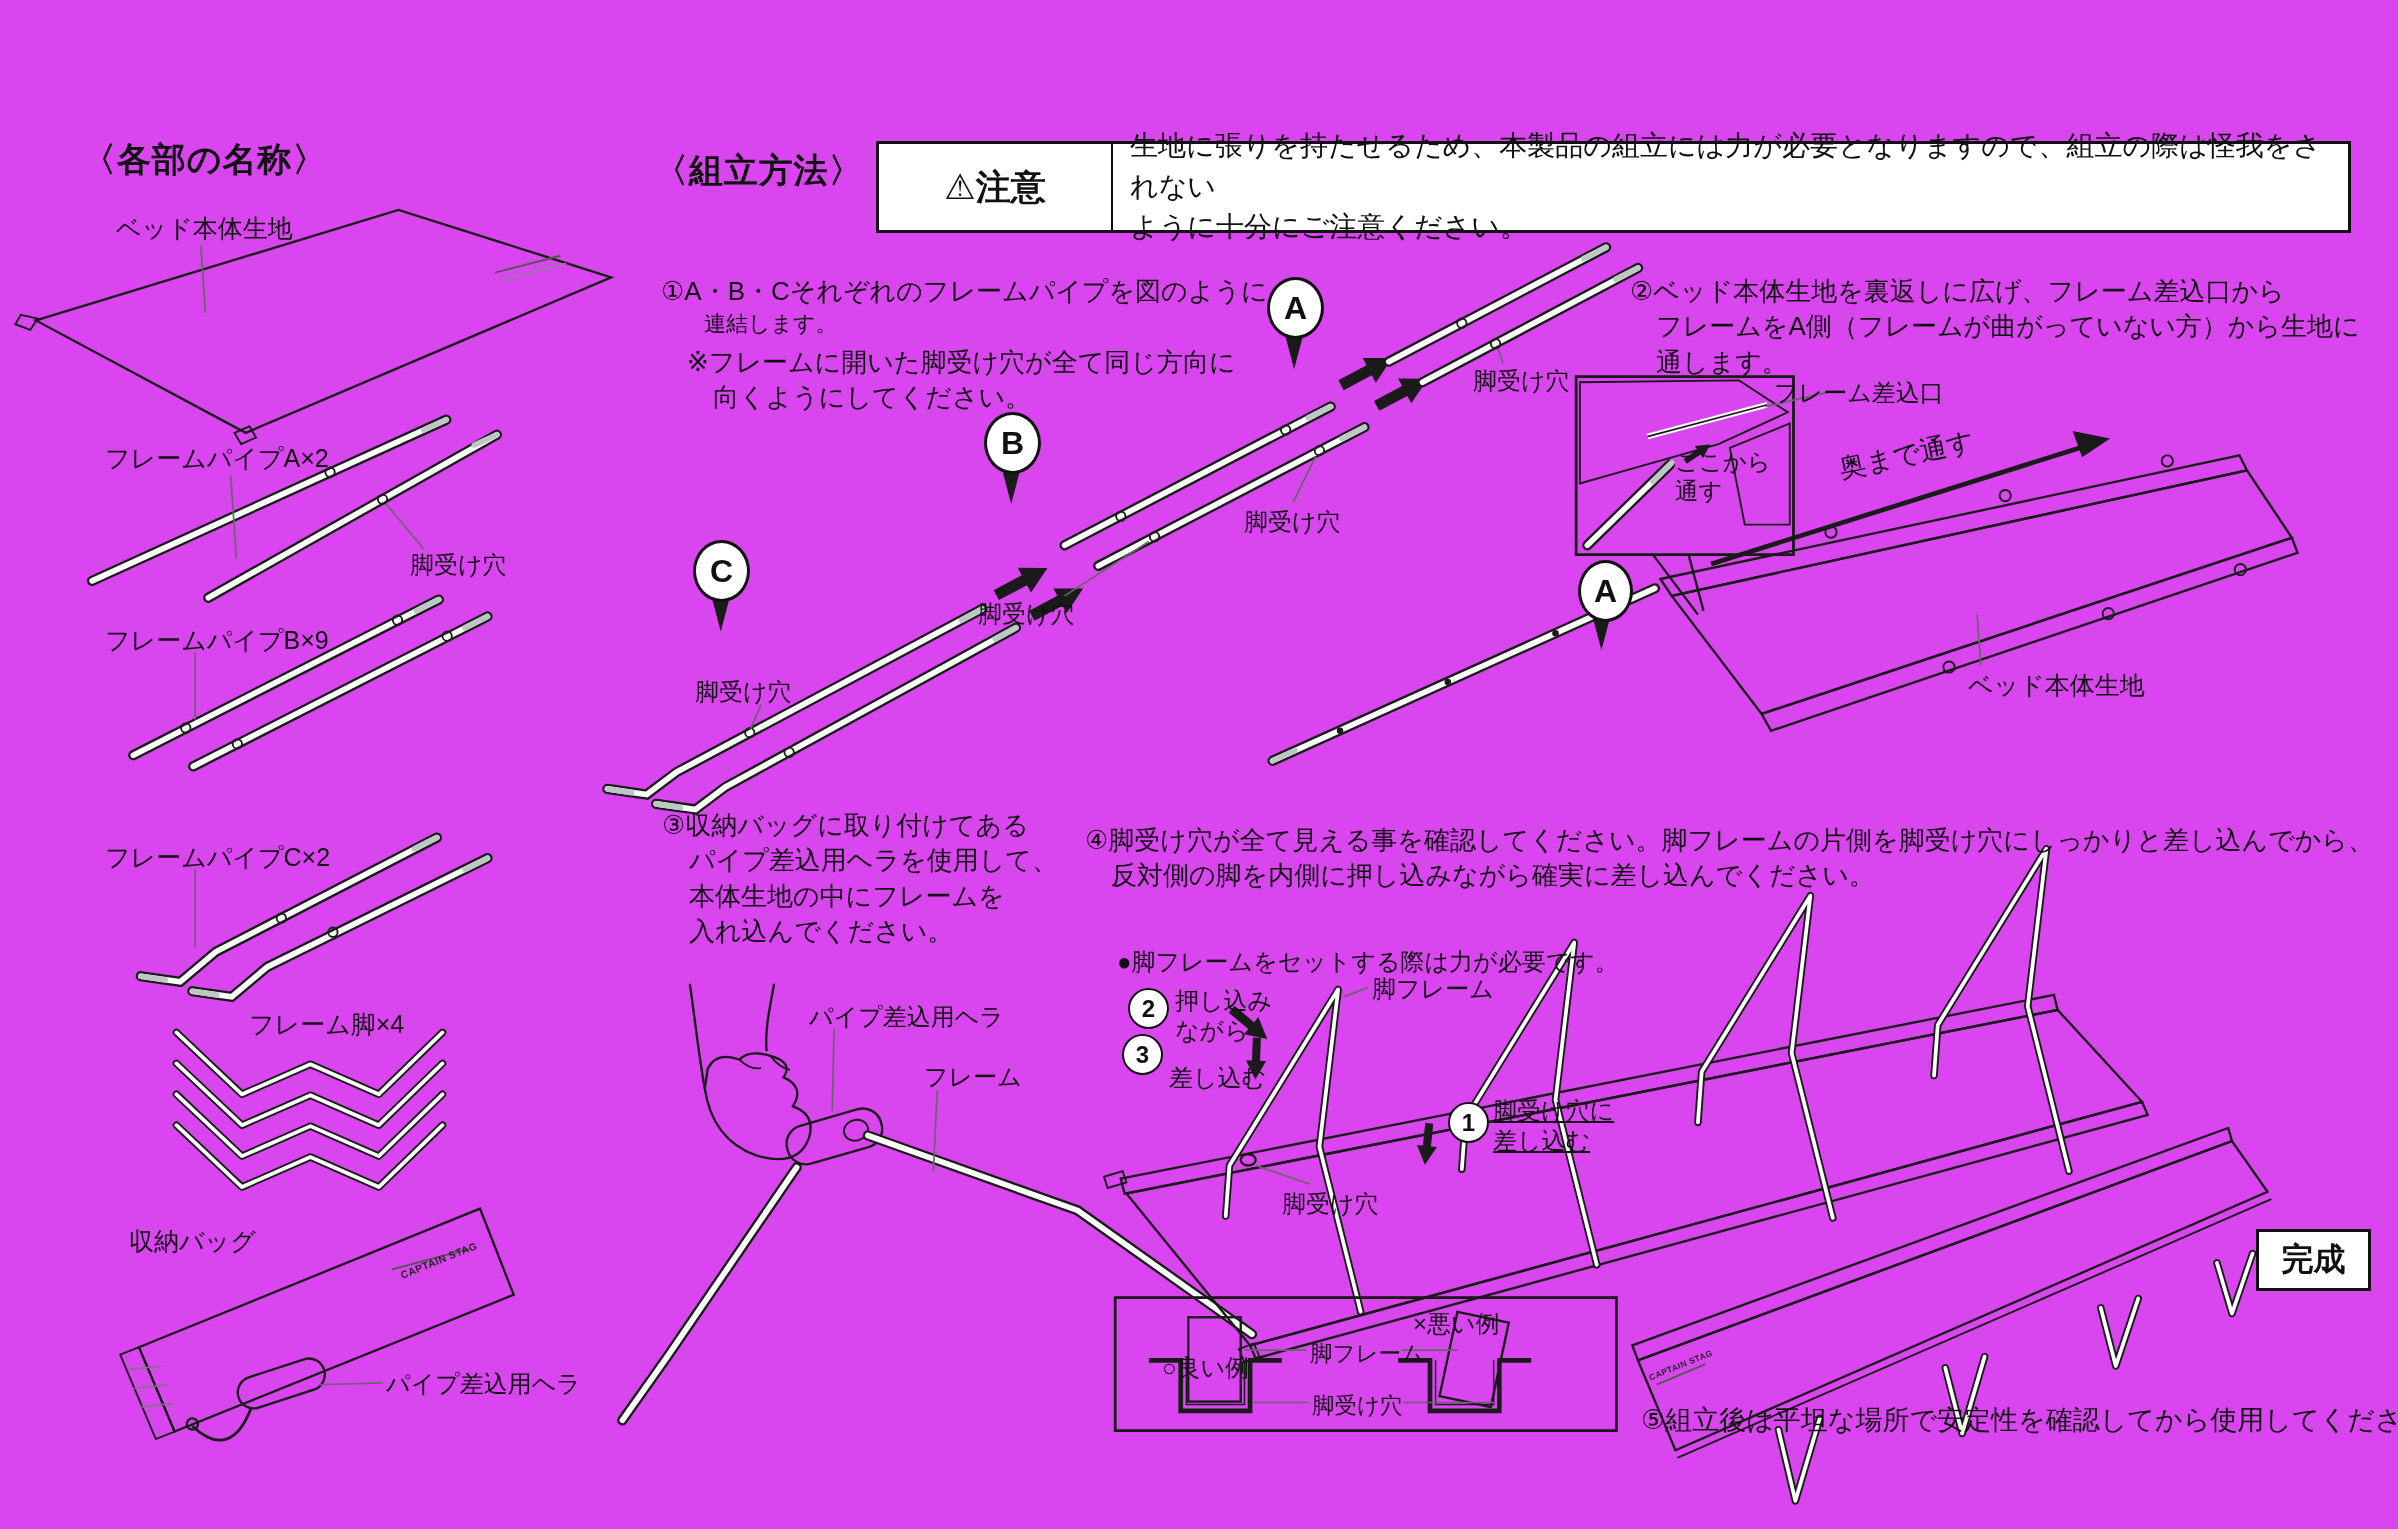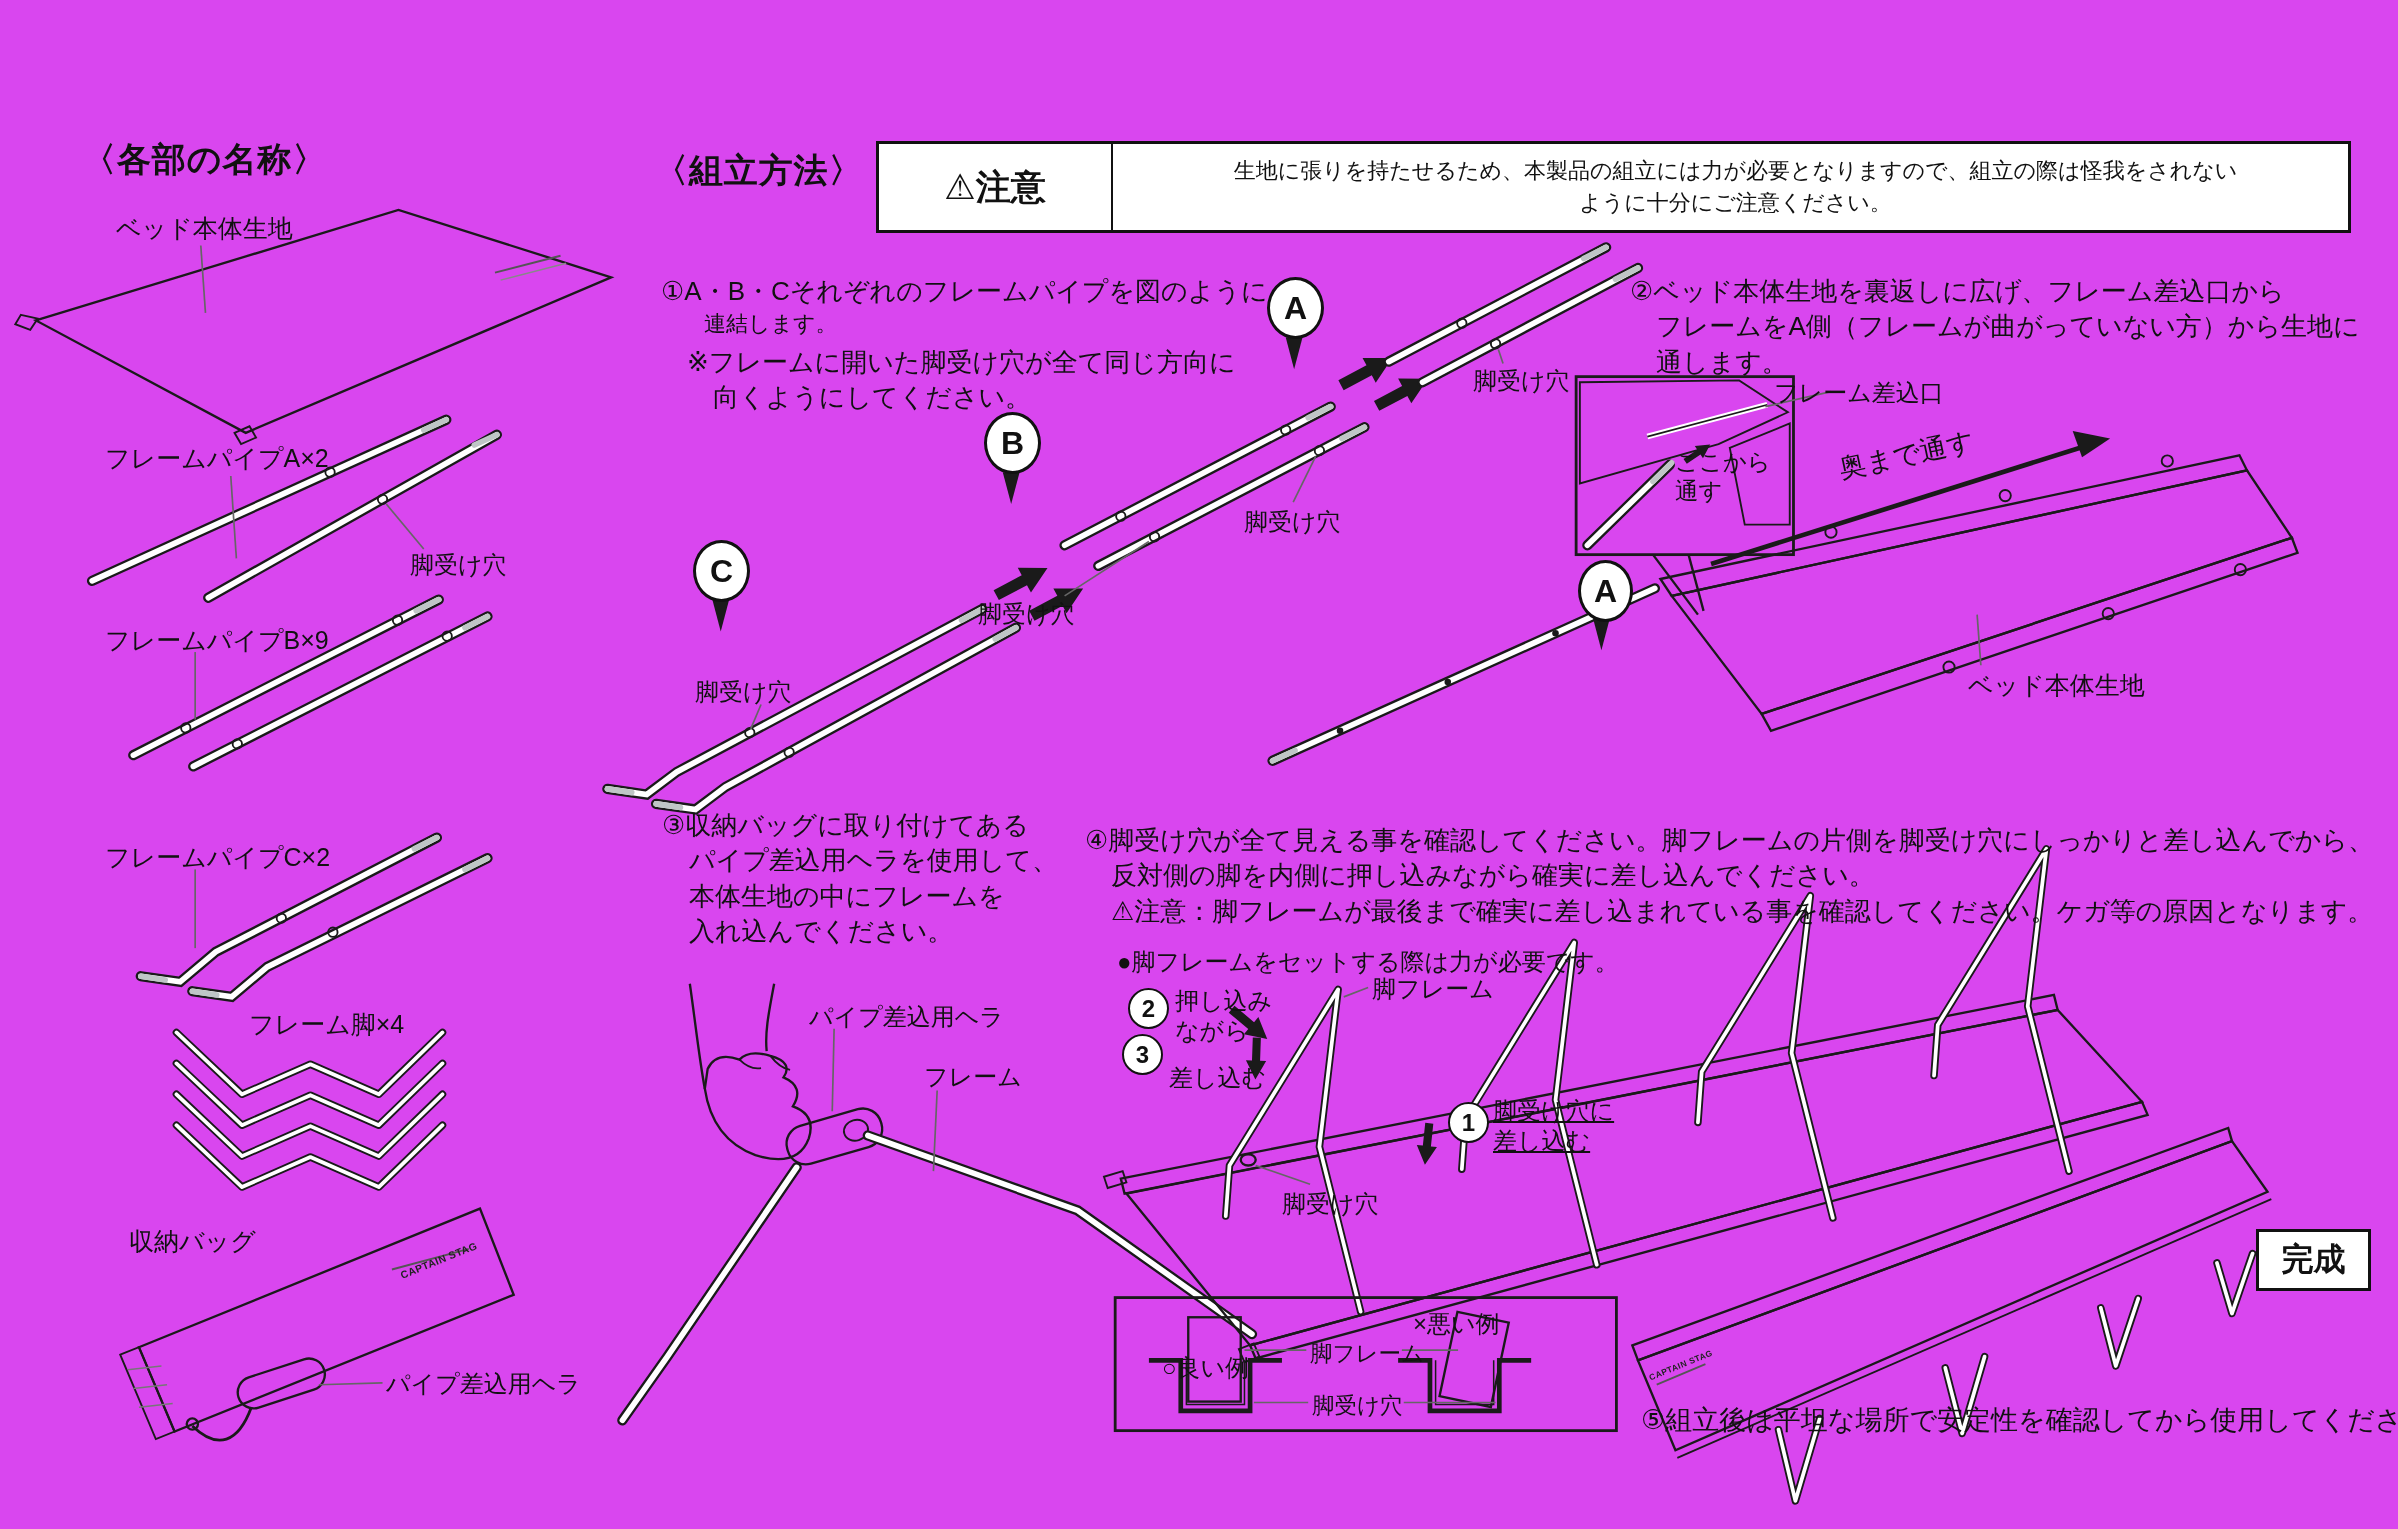--- a/index.html
+++ b/index.html
@@ -11,21 +11,21 @@
   .badge{position:absolute;border:3.3px solid #111;border-radius:50%;background:#fff;
          display:flex;align-items:center;justify-content:center;font-weight:bold;}
   .numbadge{position:absolute;border:2.8px solid #111;border-radius:50%;background:#fff;
          display:flex;align-items:center;justify-content:center;font-weight:bold;
          width:37px;height:37px;font-size:24px;}
   .cautionbox{position:absolute;left:876px;top:141px;width:1469px;height:86px;border:3.7px solid #111;
          display:flex;align-items:stretch;background:#fff;}
   .cautionbox .cb-left{width:232px;display:flex;align-items:center;justify-content:center;
          border-right:2.8px solid #111;font-size:35px;font-weight:bold;}
   .cautionbox .cb-right{flex:1;display:flex;flex-direction:column;justify-content:center;
-         padding-left:10px;font-size:22px;line-height:1.45;text-align:center;}
+         padding-left:17px;font-size:28px;line-height:1.45;}
   .donebox{position:absolute;left:2256px;top:1229px;width:109px;height:56px;border:3.3px solid #111;
          display:flex;align-items:center;justify-content:center;font-size:32px;font-weight:bold;background:#fff;}
   .logo{position:absolute;font-size:10.3px;font-weight:bold;letter-spacing:0.5px;color:#222;}
   svg{position:absolute;left:0;top:0;}
   .rodO{stroke:#1a1a1a;stroke-width:11;stroke-linecap:round;fill:none;}
   .rodI{stroke:#ffffff;stroke-width:6;stroke-linecap:round;fill:none;}
   .wireO{stroke:#1a1a1a;stroke-width:8;stroke-linejoin:round;stroke-linecap:round;fill:none;}
   .wireI{stroke:#ffffff;stroke-width:4;stroke-linejoin:round;stroke-linecap:round;fill:none;}
   .cap{stroke:#bfc6c6;stroke-width:6;stroke-linecap:round;fill:none;}
   .ld{stroke:#666;stroke-width:1.8;fill:none;}
@@ -326,21 +326,20 @@
 
   <div class="lbl" style="left:662px;top:808px;font-size:26px;">③収納バッグに取り付けてある</div>
   <div class="lbl" style="left:689px;top:843px;font-size:26px;">パイプ差込用ヘラを使用して、</div>
   <div class="lbl" style="left:689px;top:879px;font-size:26px;">本体生地の中にフレームを</div>
   <div class="lbl" style="left:689px;top:914px;font-size:26px;">入れ込んでください。</div>
   <div class="lbl" style="left:809px;top:1001px;font-size:24px;">パイプ差込用ヘラ</div>
   <div class="lbl" style="left:924px;top:1061px;font-size:24px;">フレーム</div>
 
   <div class="lbl" style="left:1085px;top:823px;font-size:26px;">④脚受け穴が全て見える事を確認してください。脚フレームの片側を脚受け穴にしっかりと差し込んでから、</div>
   <div class="lbl" style="left:1111px;top:858px;font-size:26px;">反対側の脚を内側に押し込みながら確実に差し込んでください。</div>
-  <div class="lbl" style="left:1111px;top:894px;font-size:26px;">⚠注意：脚フレームが最後まで確実に差し込まれている事を確認してください。ケガ等の原因となります。</div>
   <div class="lbl" style="left:1117px;top:946px;font-size:24px;">●脚フレームをセットする際は力が必要です。</div>
   <div class="numbadge" style="left:1128px;top:988px;">2</div>
   <div class="lbl wrap" style="left:1175px;top:986px;width:109px;font-size:24px;">押し込みながら</div>
   <div class="numbadge" style="left:1122px;top:1034px;">3</div>
   <div class="lbl" style="left:1169px;top:1038px;font-size:24px;margin-top:24px;">差し込む</div>
   <div class="lbl" style="left:1372px;top:973px;font-size:24px;">脚フレーム</div>
   <div class="lbl" style="left:1282px;top:1188px;font-size:24px;">脚受け穴</div>
   <div class="numbadge" style="left:1448px;top:1102px;">1</div>
   <div class="lbl wrap" style="left:1493px;top:1096px;width:137px;font-size:24px;text-decoration:underline;">脚受け穴に差し込む</div>
 

